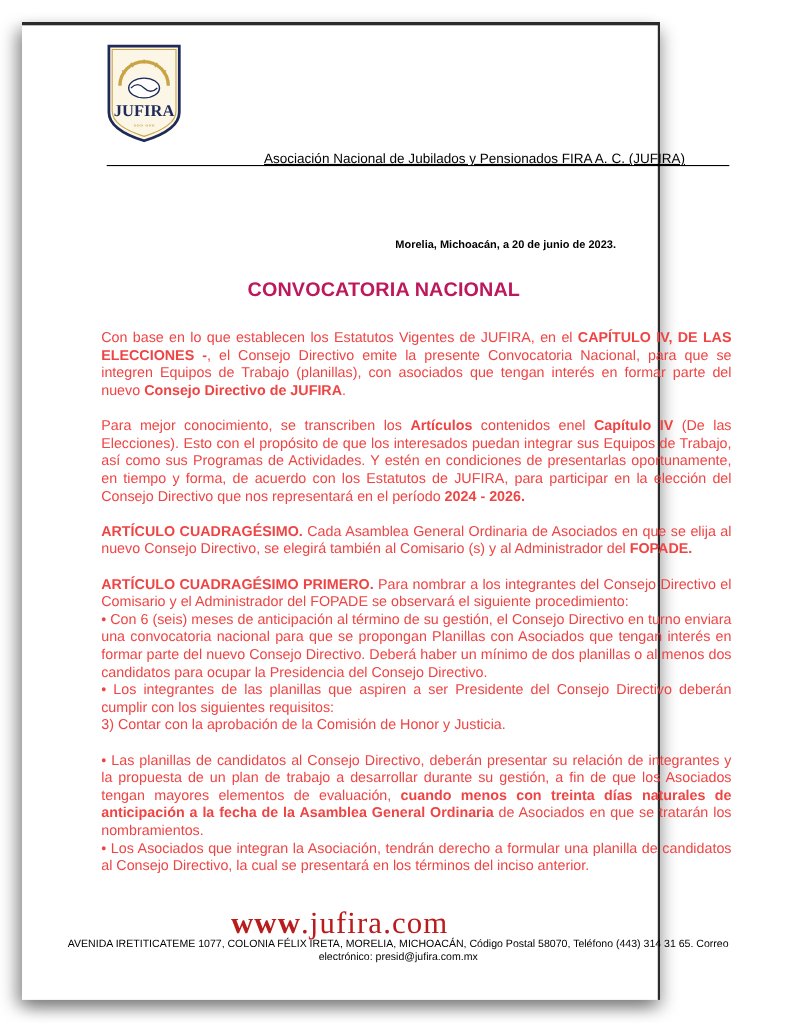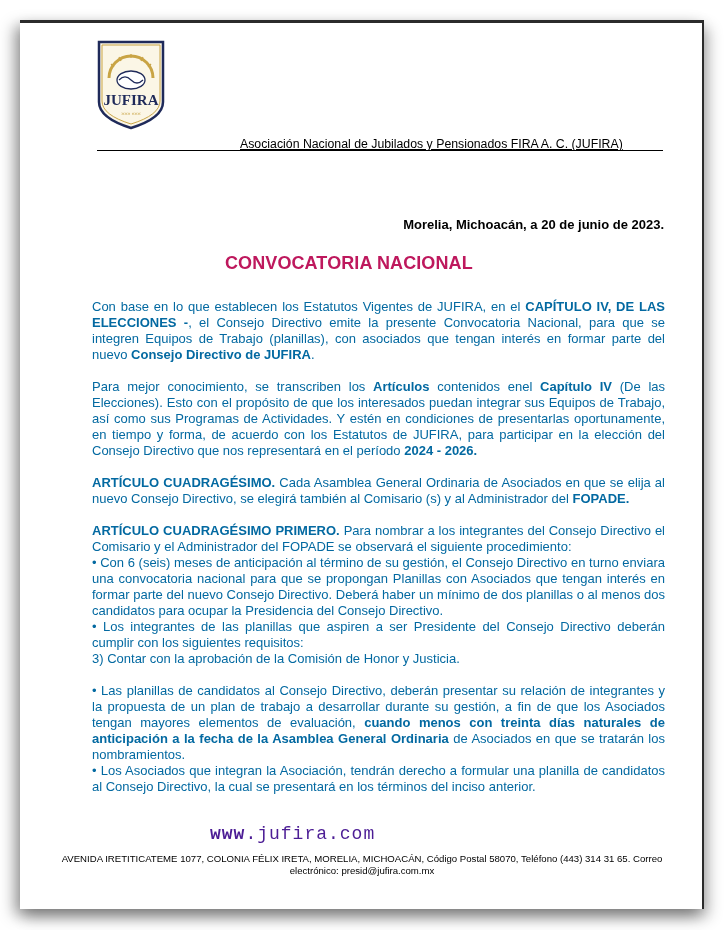--- a/index.html
+++ b/index.html
@@ -1,21 +1,21 @@
 <!DOCTYPE html>
 <html><head>
 <meta charset="utf-8">
 <style>
   html, body { margin: 0; padding: 0; }
   body {
     width: 725px; height: 930px; background: #ffffff; position: relative; overflow: hidden;
     font-family: "Liberation Sans", sans-serif;
   }
   .page {
-    position: absolute; left: 20px; top: 20px; width: 684px; height: 889px;
+    position: absolute; left: 20px; top: 20px; width: 580px; height: 889px;
     background: #ffffff;
     border-top: 3px solid #2b2b2b;
     border-right: 2px solid #2b2b2b;
     box-shadow: -6px 6px 14px rgba(0,0,0,0.35), 4px 8px 14px rgba(0,0,0,0.30);
     box-sizing: border-box;
   }
   .logo {
     position: absolute; left: 77px; top: 17px; width: 68px; height: 90px;
   }
   .org-name {
@@ -23,36 +23,36 @@
     text-decoration: underline; white-space: nowrap;
   }
   .hr-line {
     position: absolute; left: 77px; top: 127px; width: 566px; height: 1px; background: #000;
   }
   .motto {
     position: absolute; left: 250px; top: 132px; font-size: 11.5px; font-weight: bold; color: #1f3d7a;
     white-space: nowrap;
   }
   .date-line {
-    position: absolute; right: 38px; top: 194px; font-size: 13px; font-weight: bold; color: #000; white-space: nowrap;
+    position: absolute; right: 38px; top: 194px; font-size: 10px; font-weight: bold; color: #000; white-space: nowrap;
   }
   .doc-title {
     position: absolute; left: 205px; top: 230px; font-size: 18px; font-weight: bold; color: #be185d; white-space: nowrap;
     letter-spacing: 0.1px;
   }
   .body-text {
     position: absolute; left: 72px; top: 276px; width: 573px;
-    font-size: 13px; line-height: 16px; color: #0369a1; text-align: justify;
+    font-size: 13px; line-height: 16px; color: #ef4444; text-align: justify;
   }
   .body-text p { margin: 0 0 16px 0; }
   .body-text p.tight { margin: 0; }
   .body-text b { font-weight: bold; }
   .web {
-    position: absolute; left: 190px; top: 801px; font-family: Liberation Mono, monospace;
-    font-size: 18px; color: #4c1d95; letter-spacing: 1px; white-space: nowrap;
+    position: absolute; left: 190px; top: 801px; font-family: Liberation Serif, serif;
+    font-size: 28px; color: #b91c1c; letter-spacing: 1px; white-space: nowrap;
   }
   .web b { font-weight: bold; }
   .address {
     position: absolute; left: 40px; top: 830px; width: 604px; text-align: center;
     font-size: 9.6px; font-weight: normal; color: #000; line-height: 12px;
   }
 </style>
 </head>
 <body>
 

